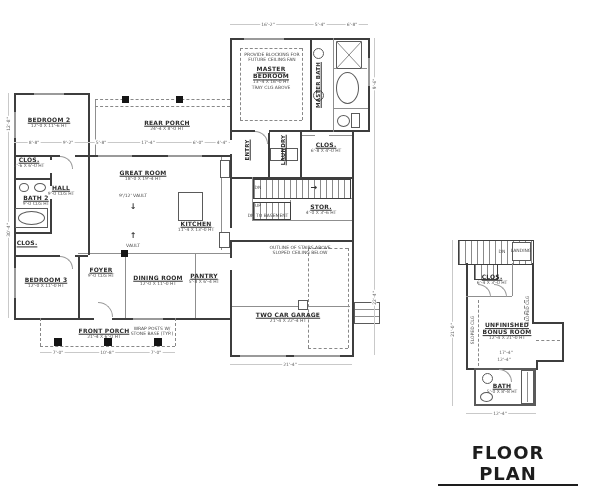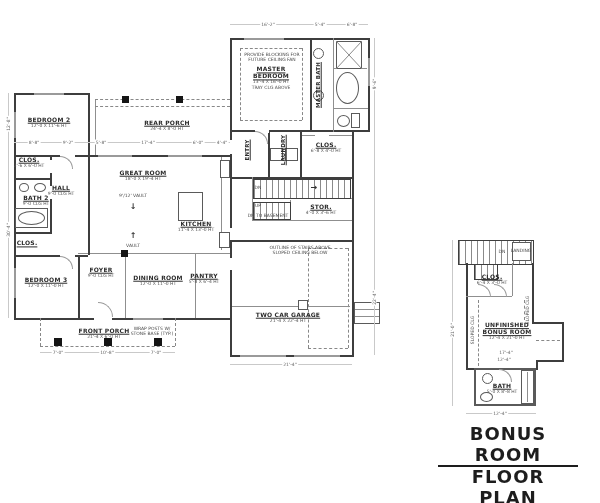--- a/index.html
+++ b/index.html
@@ -272,16 +272,16 @@
       <div class="dim" style="left: 107px; top: 352px; transform: translate(-50%, -50%);">10'-8"</div>
       <div class="dim" style="left: 156px; top: 352px; transform: translate(-50%, -50%);">7'-0"</div>
       <div class="dim" style="left: 290px; top: 364px; transform: translate(-50%, -50%);">21'-4"</div>
       <div class="dim" style="left: 452px; top: 330px; transform: translate(-50%, -50%) rotate(-90deg);">21'-0"</div>
       <div class="dim" style="left: 506px; top: 352px; transform: translate(-50%, -50%);">17'-4"</div>
       <div class="dim" style="left: 504px; top: 359px; transform: translate(-50%, -50%);">12'-4"</div>
       <div class="dim" style="left: 500px; top: 413px; transform: translate(-50%, -50%);">12'-4"</div>
     </div>
 
   <div id="title">
-    <span class="tl">BONUS ROOM</span><br>
+    <br>
     <span class="tl">FLOOR PLAN</span>
   </div>
 </div>
 
 </body></html>

